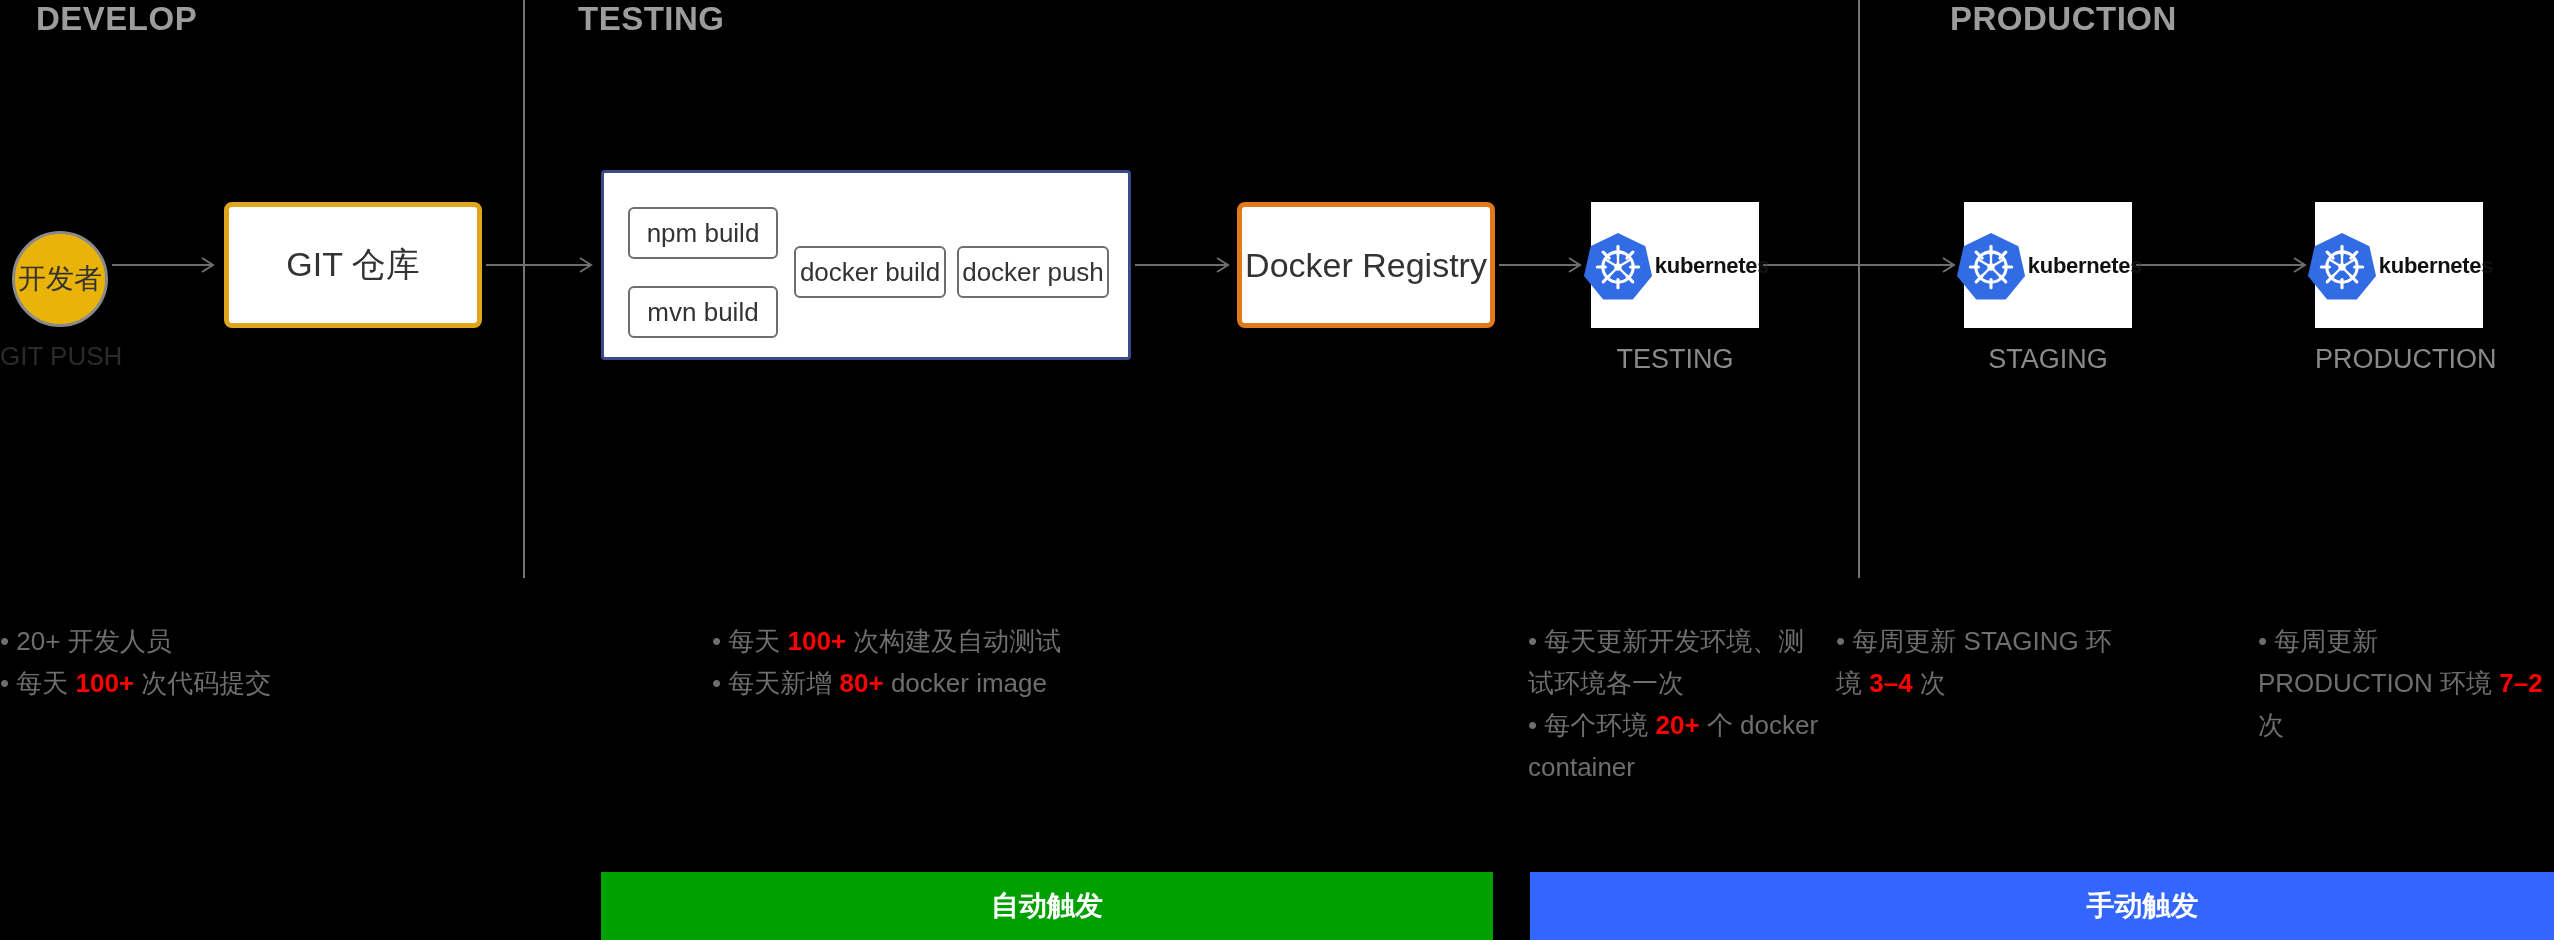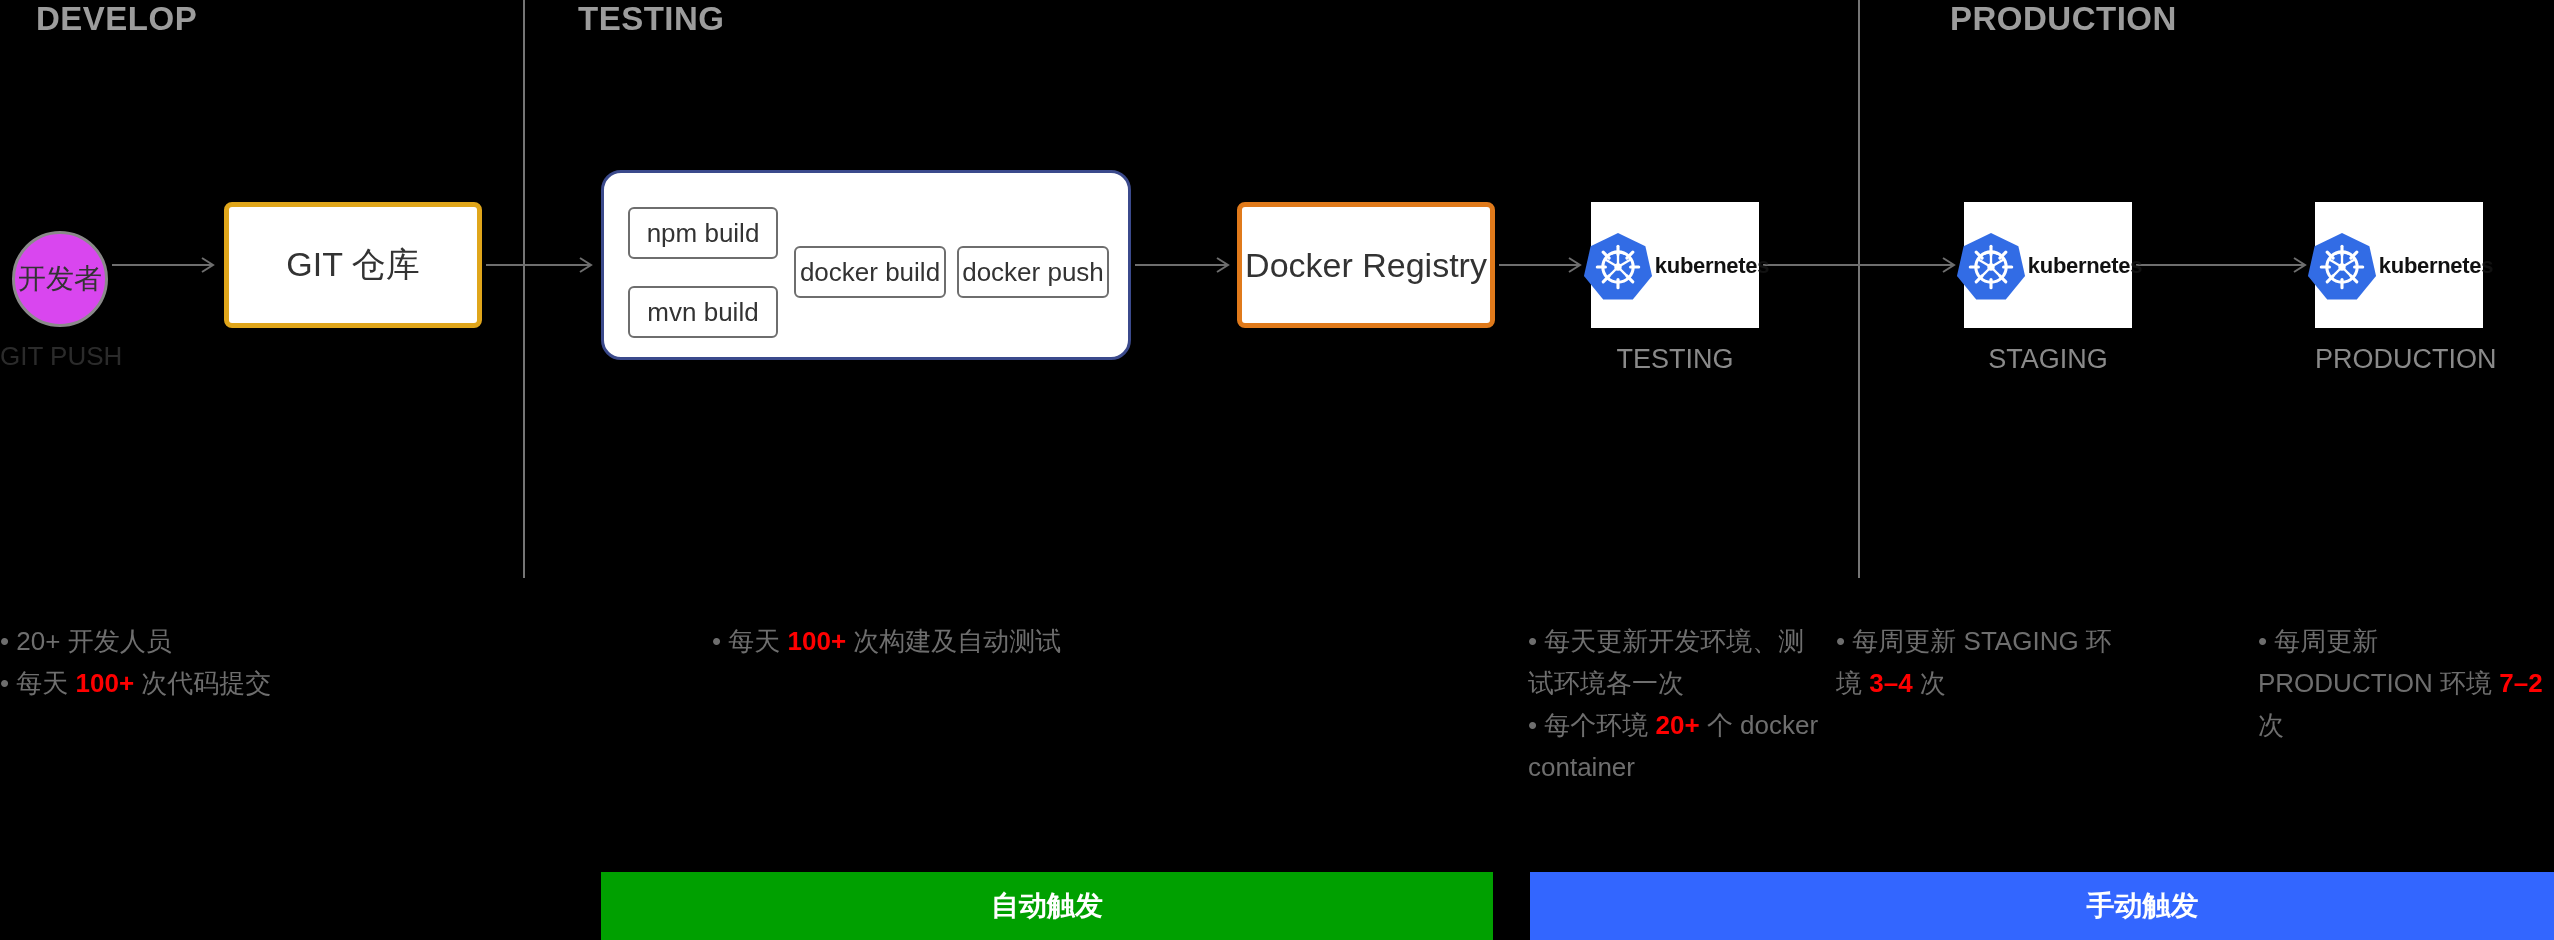--- a/index.html
+++ b/index.html
@@ -41,21 +41,21 @@
   #divider-2 { left: 1858px; }
 
   
   #developer-node {
     position: absolute;
     left: 12px;
     top: 231px;
     width: 96px;
     height: 96px;
     border-radius: 50%;
-    background: #d946ef;
+    background: #eab308;
     border: 3px solid #8a8a8a;
     box-sizing: border-box;
     display: flex;
     align-items: center;
     justify-content: center;
     color: #333333;
     font-size: 28px;
   }
   #git-push-label {
     position: absolute;
@@ -90,21 +90,21 @@
     font-size: 34px;
   }
 
   
   #pipeline-box {
     position: absolute;
     left: 601px;  top: 170px;
     width: 530px; height: 190px;
     background: #ffffff;
     border: 3px solid #3b4a8c;
-    border-radius: 20px;
+    border-radius: 4px;
     box-sizing: border-box;
   }
   .step-chip {
     position: absolute;
     background: #ffffff;
     border: 2px solid #6e6e6e;
     border-radius: 6px;
     box-sizing: border-box;
     display: flex;
     align-items: center;
@@ -367,20 +367,21 @@
   </div>
   <div class="env-label">PRODUCTION</div>
 </div>
 
 <div class="notes" id="notes-develop">
     <div class="note-line"><span class="bullet">• </span><span>20+ 开发人员</span></div>
     <div class="note-line"><span class="bullet">• </span><span>每天 </span><span class="hl">100+</span><span> 次代码提交</span></div>
   </div>
 <div class="notes" id="notes-testing">
     <div class="note-line"><span class="bullet">• </span><span>每天 </span><span class="hl">100+</span><span> 次构建及自动测试</span></div>
+    <div class="note-line"><span class="bullet">• </span><span>每天新增 </span><span class="hl">80+</span><span> docker image</span></div>
   </div>
 <div class="notes" id="notes-registry">
     <div class="note-line"><span class="bullet">• </span><span>每天更新开发环境、测试环境各一次</span></div>
     <div class="note-line"><span class="bullet">• </span><span>每个环境 </span><span class="hl">20+</span><span> 个 docker container</span></div>
   </div>
 <div class="notes" id="notes-staging">
     <div class="note-line"><span class="bullet">• </span><span>每周更新 STAGING 环境 </span><span class="hl">3–4</span><span> 次</span></div>
   </div>
 <div class="notes" id="notes-production">
     <div class="note-line"><span class="bullet">• </span><span>每周更新 PRODUCTION 环境 </span><span class="hl">7–2</span><span> 次</span></div>

